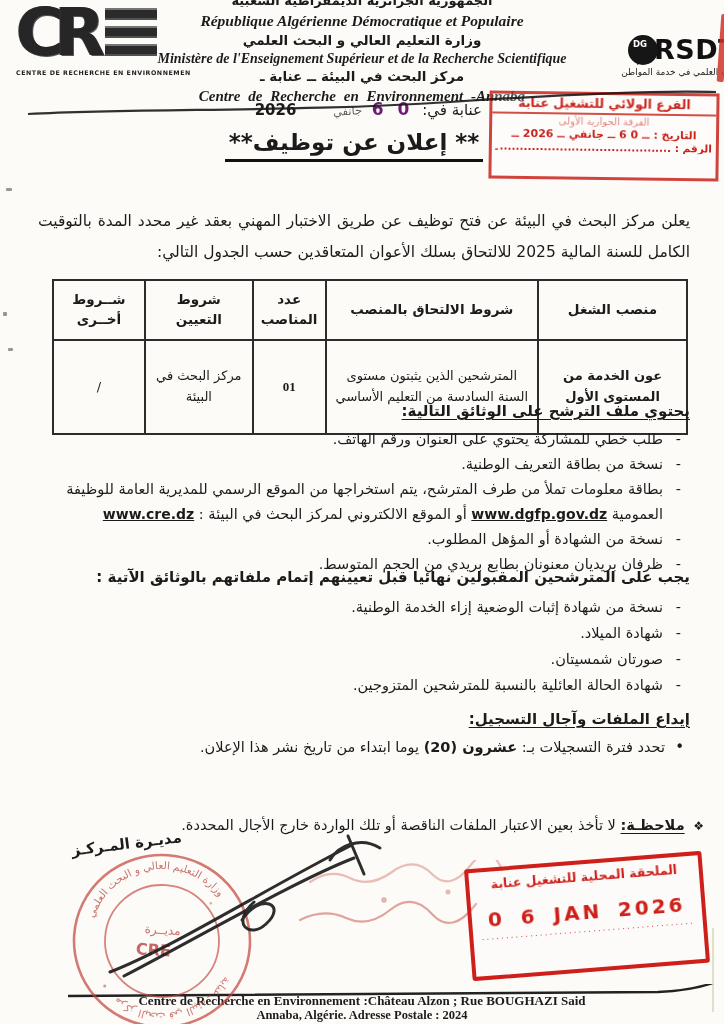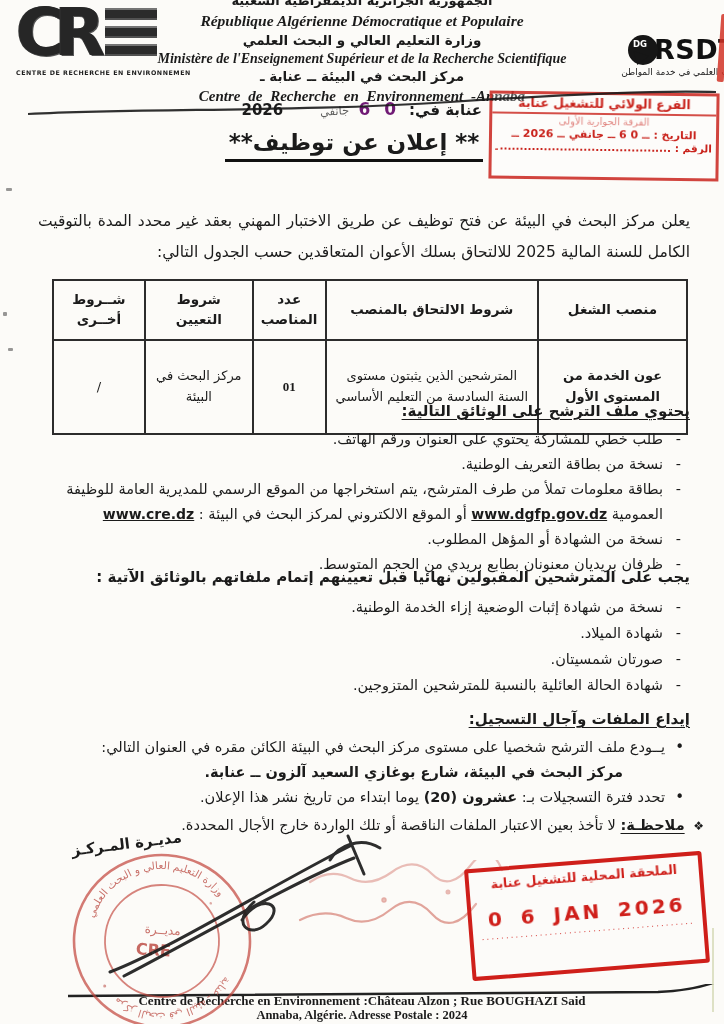--- a/index.html
+++ b/index.html
@@ -28,21 +28,21 @@
   .dg-pin{position:relative;width:30px;height:30px;background:#161616;border-radius:50%;flex:0 0 auto;}
   .dg-pin::after{content:"";position:absolute;left:2px;bottom:-8px;border:8px solid transparent;border-top:12px solid #161616;transform:rotate(18deg);}
   .dg-pin span{position:absolute;top:4px;left:5px;color:#fff;font-size:8.5px;font-weight:bold;}
   .dg-txt{font-size:27px;font-weight:bold;letter-spacing:.5px;color:#111;margin-left:-4px;}
   .dg-cap{font-size:9px;color:#222;margin-top:2px;direction:rtl;}
   .edge-red{position:absolute;right:-2px;top:14px;width:7px;height:68px;background:#d13327;opacity:.85;transform:rotate(4deg);border-radius:2px;}
   
   .sepline{position:absolute;left:0;top:84px;width:724px;height:40px;pointer-events:none;z-index:6;}
   
   .dateline{position:absolute;top:99px;left:150px;width:332px;direction:rtl;display:flex;align-items:baseline;gap:9px;z-index:3;}
-  .dl-label{font-weight:bold;font-size:15px;}
+  .dl-label{font-weight:normal;font-size:15px;}
   .dl-day{font-weight:bold;font-size:17px;letter-spacing:4px;color:#701a75;}
   .dl-month{font-size:11.5px;opacity:.7;transform:rotate(-3deg);}
   .dl-year{font-weight:bold;font-size:15px;margin-right:28px;}
   
   .stamp-top{position:absolute;left:489px;top:92px;width:224px;height:82px;transform:rotate(.8deg);
              border:3px solid rgba(201,35,28,.85);color:#c9231c;direction:rtl;text-align:center;z-index:2;background:rgba(255,255,255,.25);}
   .st-l1{font-size:12.5px;font-weight:bold;border-bottom:2px solid rgba(201,35,28,.8);padding:1px 2px 2px;filter:blur(.3px);}
   .st-l2{font-size:10px;opacity:.55;filter:blur(.5px);margin-top:1px;}
   .st-l3{font-size:11px;font-weight:bold;margin-top:1px;filter:blur(.2px);white-space:nowrap;}
   .st-l4{font-size:10.5px;font-weight:bold;text-align:right;padding:0 4px;overflow:hidden;white-space:nowrap;}
@@ -203,24 +203,20 @@
     <div class="sec-h2">يجب على المترشحين المقبولين نهائيا قبل تعيينهم إتمام ملفاتهم بالوثائق الآتية :</div>
     <div class="ditem">نسخة من شهادة إثبات الوضعية إزاء الخدمة الوطنية.</div>
     <div class="ditem">شهادة الميلاد.</div>
     <div class="ditem">صورتان شمسيتان.</div>
     <div class="ditem">شهادة الحالة العائلية بالنسبة للمترشحين المتزوجين.</div>
   </div>
 
   <div class="sec" style="top:707px">
     <div class="sec-h">إيداع الملفات وآجال التسجيل:</div>
     <div class="bitem">
-      <span>يــودع ملف الترشح شخصيا على مستوى مركز البحث في البيئة الكائن مقره في العنوان التالي:</span>
-      <div class="addr">مركز البحث في البيئة، شارع بوغازي السعيد آلزون ــ عنابة.</div>
-    </div>
-    <div class="bitem">
       <span>تحدد فترة التسجيلات بـ:</span>
       <span class="bld">عشرون (20)</span>
       <span>يوما ابتداء من تاريخ نشر هذا الإعلان.</span>
     </div>
   </div>
 
   <div class="note">
     <span class="note-marker">❖</span>
     <span class="note-label">ملاحظـة:</span>
     <span>لا تأخذ بعين الاعتبار الملفات الناقصة أو تلك الواردة خارج الأجال المحددة.</span>

